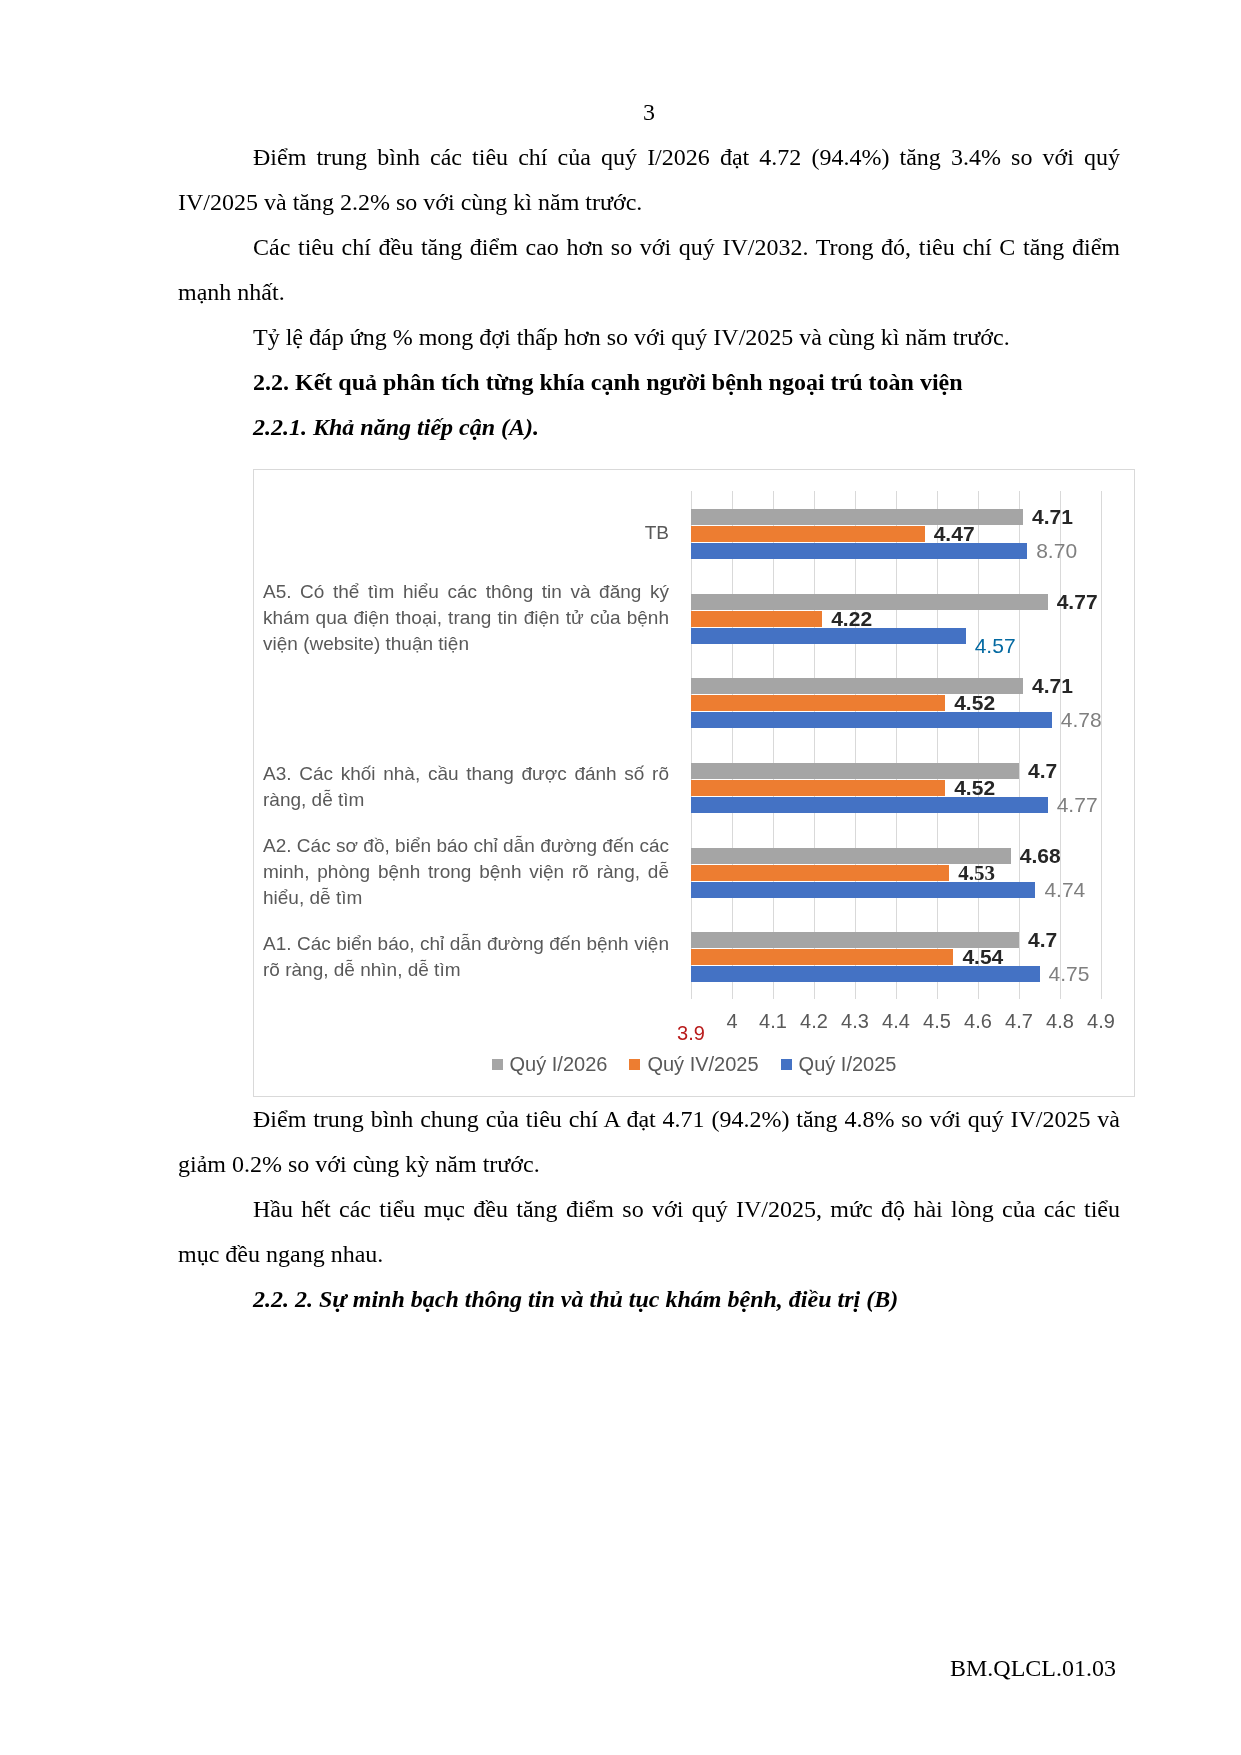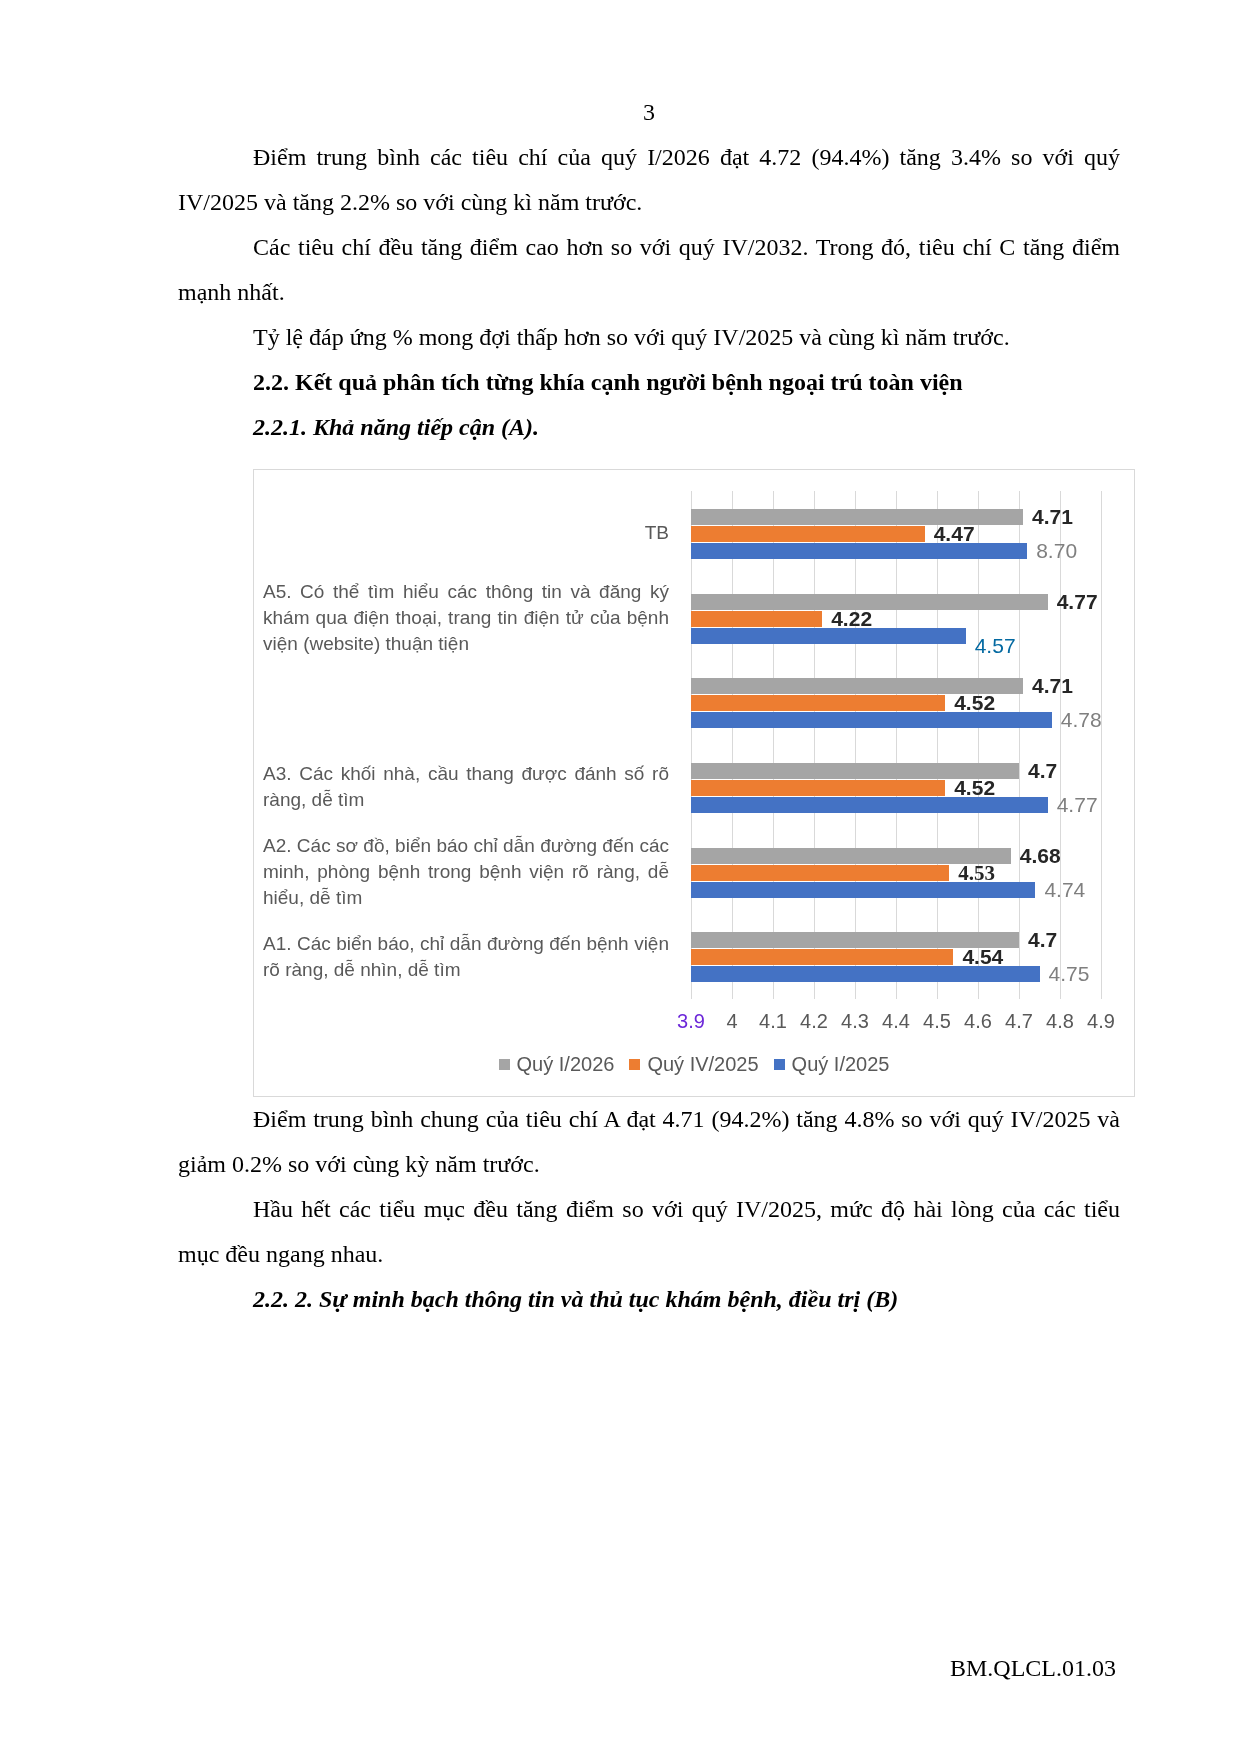--- a/index.html
+++ b/index.html
@@ -32,21 +32,21 @@
     color:#595959;font-size:19px;line-height:26px;
   }
   .cat-label span{width:100%;text-align:justify;}
   .cat-label.single span{text-align:right;}
   .bar{position:absolute;height:16px;}
   .dlabel{position:absolute;font-size:21px;line-height:22px;white-space:nowrap;}
   .dl-dark{color:#262626;font-weight:700;}
   .dl-gray{color:#7F7F7F;font-weight:400;}
   .tick{position:absolute;top:539px;transform:translateX(-50%);color:#595959;font-size:20px;line-height:24px;}
   .legend{
-    position:absolute;left:0;right:0;top:582px;display:flex;justify-content:center;gap:15px;
+    position:absolute;left:0;right:0;top:582px;display:flex;justify-content:center;gap:22px;
     color:#595959;font-size:20px;line-height:24px;
   }
   .legend-item{display:flex;align-items:center;gap:7px;}
   .swatch{width:11px;height:11px;display:inline-block;}
 </style>
 </head>
 <body>
 
 <div class="page">
   <div class="content">
@@ -115,21 +115,21 @@
         <div class="dlabel dl-gray" style="left: 790.4px; top: 408.667px; color: rgb(127, 127, 127);">4.74</div>
         <div class="cat-label" style="top: 444.333px; height: 84.6667px;">
           <span>A1. Các biển báo, chỉ dẫn đường đến bệnh viện rõ ràng, dễ nhìn, dễ tìm</span>
         </div>
         <div class="bar" style="left: 437px; top: 462.333px; width: 328px; background: rgb(165, 165, 165);"></div>
         <div class="dlabel dl-dark" style="left: 774px; top: 459.333px; color: rgb(38, 38, 38);">4.7</div>
         <div class="bar" style="left: 437px; top: 479.333px; width: 262.4px; background: rgb(237, 125, 49);"></div>
         <div class="dlabel dl-dark" style="left: 708.4px; top: 476.333px; color: rgb(38, 38, 38);">4.54</div>
         <div class="bar" style="left: 437px; top: 496.333px; width: 348.5px; background: rgb(68, 114, 196);"></div>
         <div class="dlabel dl-gray" style="left: 794.5px; top: 493.333px; color: rgb(127, 127, 127);">4.75</div>
-        <div class="tick" style="left: 437px; color: #6d28d9;">3.9</div>
+        <div class="tick" style="left: 437px; color: #b91c1c; margin-top: 12px;">3.9</div>
         <div class="tick" style="left: 478px; color: rgb(89, 89, 89);">4</div>
         <div class="tick" style="left: 519px; color: rgb(89, 89, 89);">4.1</div>
         <div class="tick" style="left: 560px; color: rgb(89, 89, 89);">4.2</div>
         <div class="tick" style="left: 601px; color: rgb(89, 89, 89);">4.3</div>
         <div class="tick" style="left: 642px; color: rgb(89, 89, 89);">4.4</div>
         <div class="tick" style="left: 683px; color: rgb(89, 89, 89);">4.5</div>
         <div class="tick" style="left: 724px; color: rgb(89, 89, 89);">4.6</div>
         <div class="tick" style="left: 765px; color: rgb(89, 89, 89);">4.7</div>
         <div class="tick" style="left: 806px; color: rgb(89, 89, 89);">4.8</div>
         <div class="tick" style="left: 847px; color: rgb(89, 89, 89);">4.9</div>

